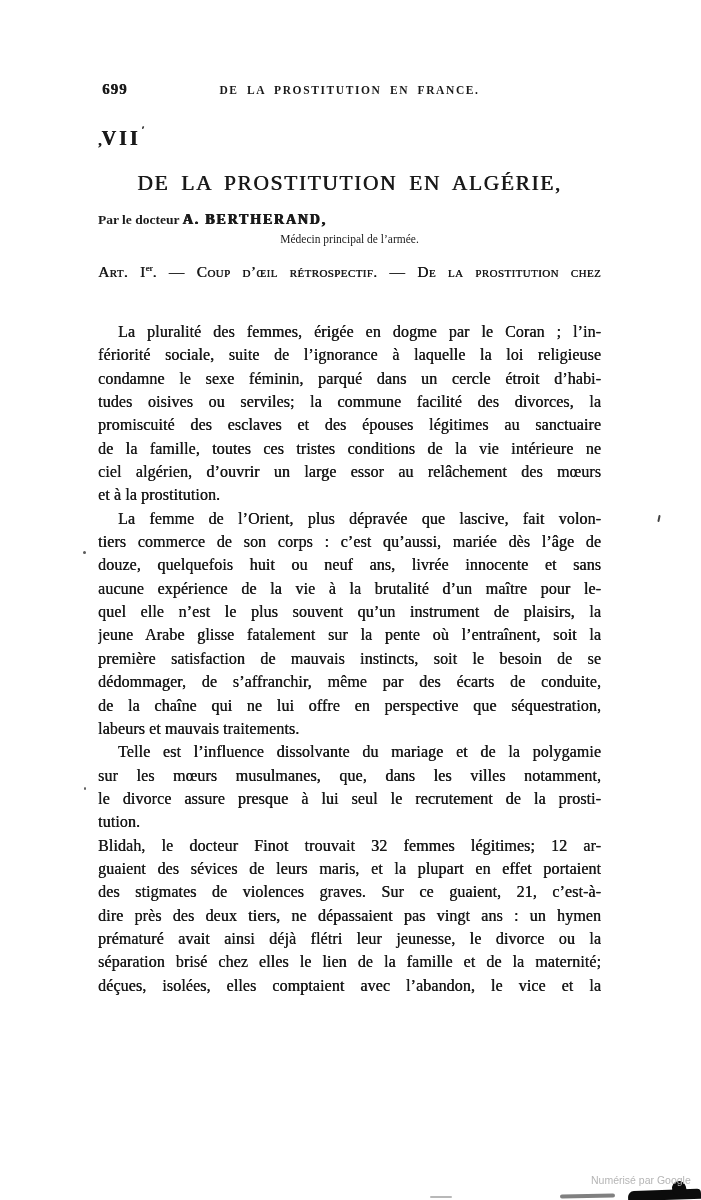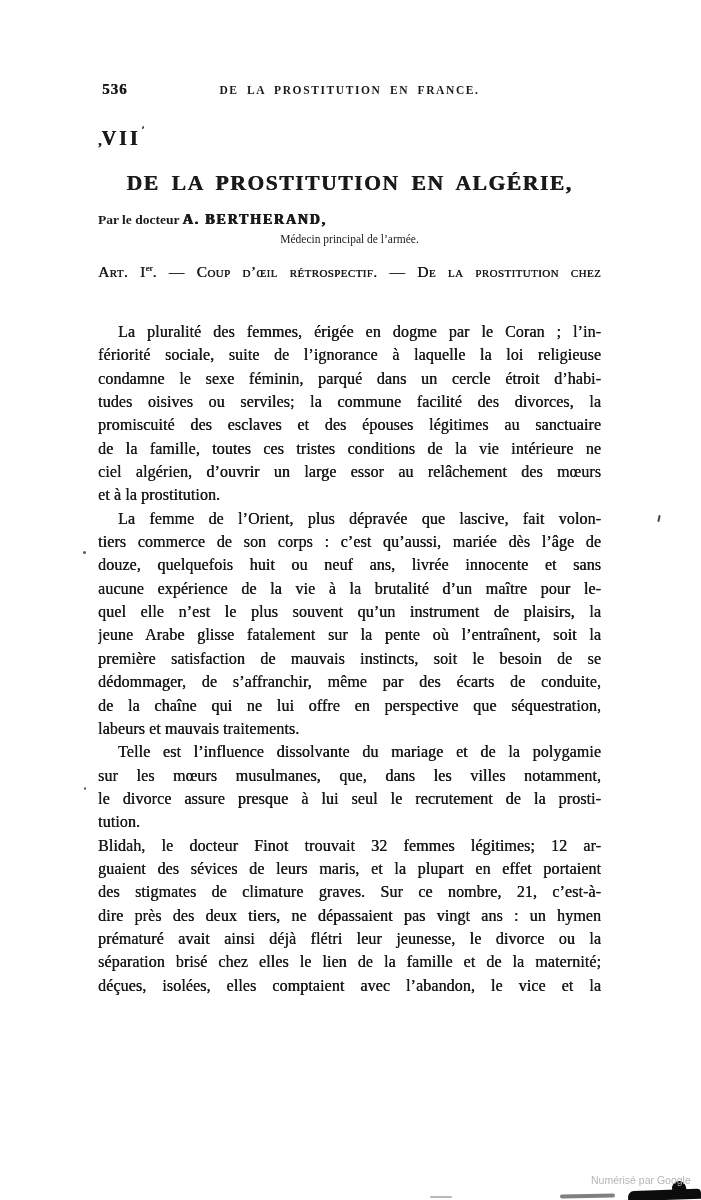--- a/index.html
+++ b/index.html
@@ -56,21 +56,20 @@
   .title {
     position: absolute;
     left: 98px; top: 171px;
     width: 503px;
     text-align: center;
     font-size: 21.5px;
     letter-spacing: 1.6px;
     word-spacing: 5px;
     text-shadow: 0.6px 0 0 currentColor;
     white-space: nowrap;
-    font-weight: bold;
   }
 
   
   .byline {
     position: absolute;
     left: 98px; top: 212px;
     width: 503px;
     font-size: 13.5px;
     font-weight: bold;
   }
@@ -181,21 +180,21 @@
     font-size: 10.5px;
     color: #b5b5b5;
     white-space: nowrap;
   }
 </style>
 </head>
 <body>
 
 <div class="page">
 
-  <div class="page-number">536</div>
+  <div class="page-number">699</div>
   <div class="running-header">DE LA PROSTITUTION EN FRANCE.</div>
 
   <div class="chapter"><span class="pre-mark">,</span><span>VII</span><span class="sup-mark">ʹ</span></div>
 
   <div class="title">DE LA PROSTITUTION EN ALGÉRIE,</div>
 
   <div class="byline"><span>Par le docteur </span><span class="author">A. BERTHERAND,</span></div>
   <div class="byline-sub">Médecin principal de l’armée.</div>
 
   <div class="art-heading">
@@ -220,21 +219,21 @@
       <div class="line">première satisfaction de mauvais instincts, soit le besoin de se</div>
       <div class="line">dédommager, de s’affranchir, même par des écarts de conduite,</div>
       <div class="line">de la chaîne qui ne lui offre en perspective que séquestration,</div>
       <div class="line para-end">labeurs et mauvais traitements.</div>
       <div class="line first">Telle est l’influence dissolvante du mariage et de la polygamie</div>
       <div class="line">sur les mœurs musulmanes, que, dans les villes notamment,</div>
       <div class="line">le divorce assure presque à lui seul le recrutement de la prosti-</div>
       <div class="line para-end">tution.</div>
       <div class="line">Blidah, le docteur Finot trouvait 32 femmes légitimes; 12 ar-</div>
       <div class="line">guaient des sévices de leurs maris, et la plupart en effet portaient</div>
-      <div class="line">des stigmates de climature graves. Sur ce nombre, 21, c’est-à-</div>
+      <div class="line">des stigmates de violences graves. Sur ce guaient, 21, c’est-à-</div>
       <div class="line">dire près des deux tiers, ne dépassaient pas vingt ans : un hymen</div>
       <div class="line">prématuré avait ainsi déjà flétri leur jeunesse, le divorce ou la</div>
       <div class="line">séparation brisé chez elles le lien de la famille et de la maternité;</div>
       <div class="line">déçues, isolées, elles comptaient avec l’abandon, le vice et la</div>
     </div>
 
   <div class="speck" style="left:83px; top:551px; width:3px; height:3px;"></div>
   <div class="speck" style="left:84px; top:787px; width:2px; height:3px;"></div>
   <div class="speck" style="left:658px; top:515px; width:2px; height:7px; border-radius:1px; transform:rotate(12deg); background:#444;"></div>
   <div class="smudge-dash-1"></div>

